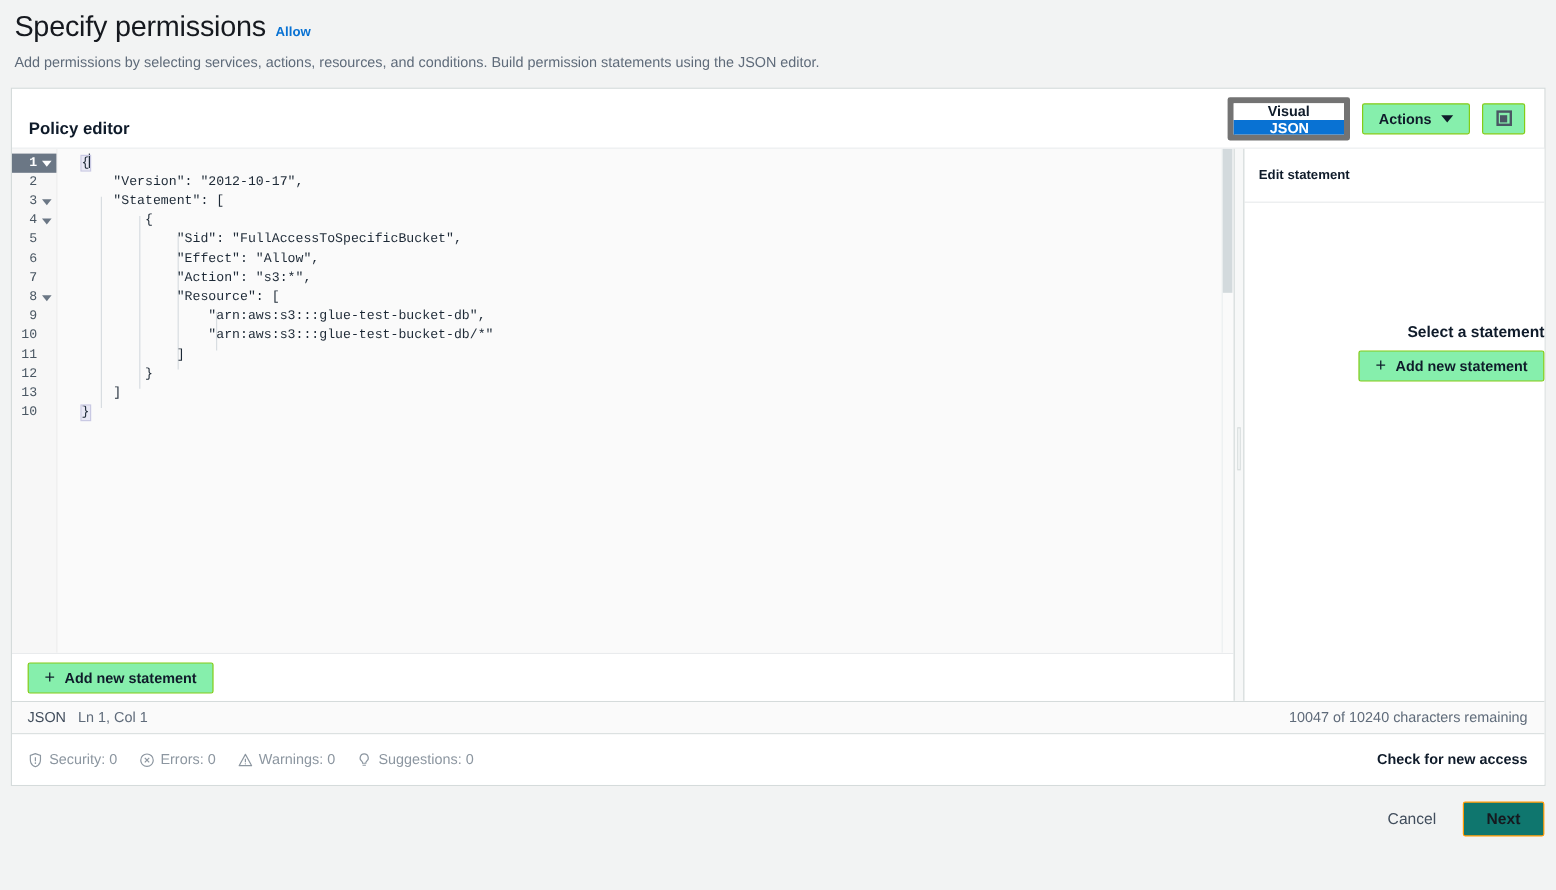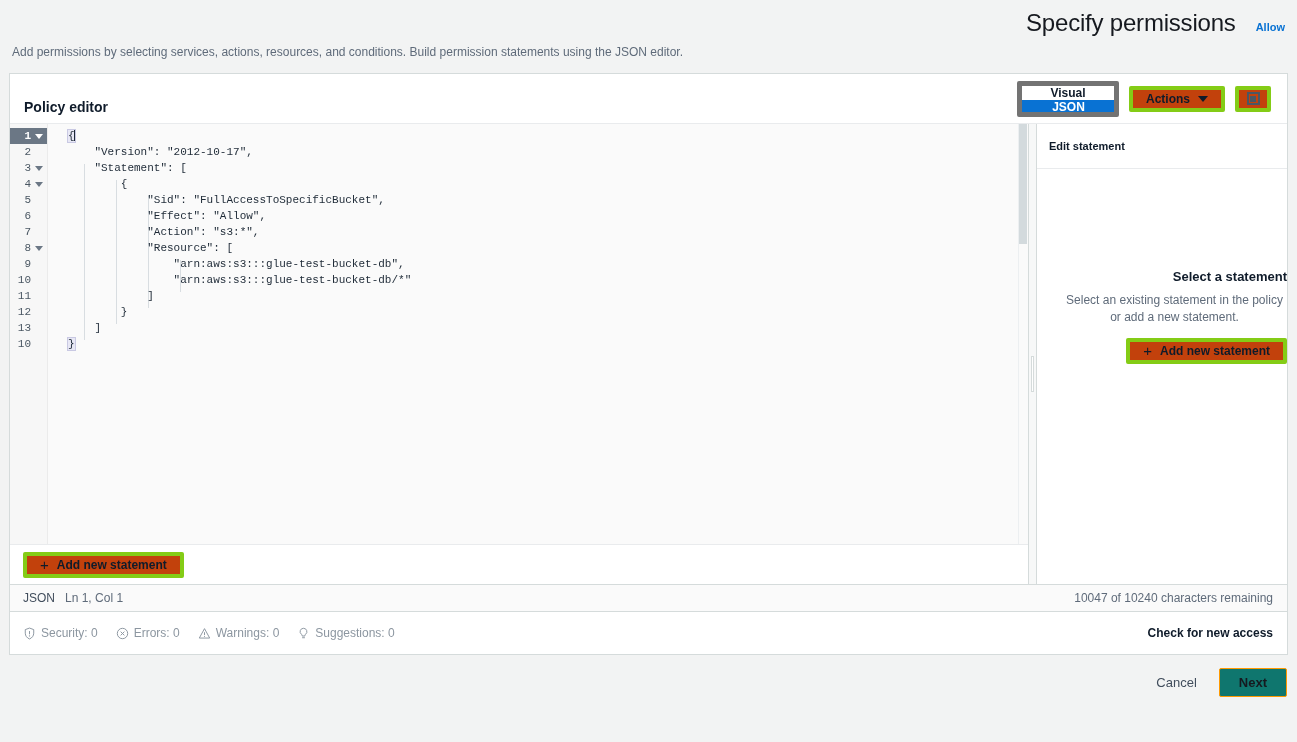--- a/index.html
+++ b/index.html
@@ -15,22 +15,21 @@
     overflow: hidden;
   }
 
   
   .page-header {
     padding: 8px 12px 0 12px;
   }
   .page-title-row {
     display: flex;
     align-items: baseline;
-    gap: 20px;
-    justify-content: flex-end;
+    gap: 8px;
   }
   .page-title {
     font-size: 24px;
     font-weight: 400;
     color: #16191f;
     letter-spacing: -0.2px;
     line-height: 30px;
   }
   .info-link {
     font-size: 11px;
@@ -104,22 +103,22 @@
     border-left: 1px solid #7d8998;
   }
   .seg-btn.active {
     background: #0972d3;
     color: #ffffff;
     border-left-color: #0972d3;
   }
 
   .btn {
     height: 26px;
-    border: 4px solid #84cc16;
-    background: #c2410c;
+    border: 1px solid #84cc16;
+    background: #86efac;
     border-radius: 2px;
     font-size: 12px;
     font-weight: 700;
     color: #0f1b2a;
     display: inline-flex;
     align-items: center;
     justify-content: center;
     gap: 8px;
     padding: 0 13px;
     cursor: pointer;
@@ -574,21 +573,20 @@
     </div>
 
     <div class="splitter">
       <div class="splitter-handle"></div>
     </div>
 
     <div class="side-panel">
       <div class="side-header">Edit statement</div>
       <div class="side-body">
         <div class="empty-title">Select a statement</div>
-        <div class="empty-desc">Select an existing statement in the policy or add a new statement.</div>
         <button class="btn">
           <span class="plus">+</span>
           <span>Add new statement</span>
         </button>
       </div>
     </div>
   </div>
 
   <div class="json-status">
     <div class="left">

